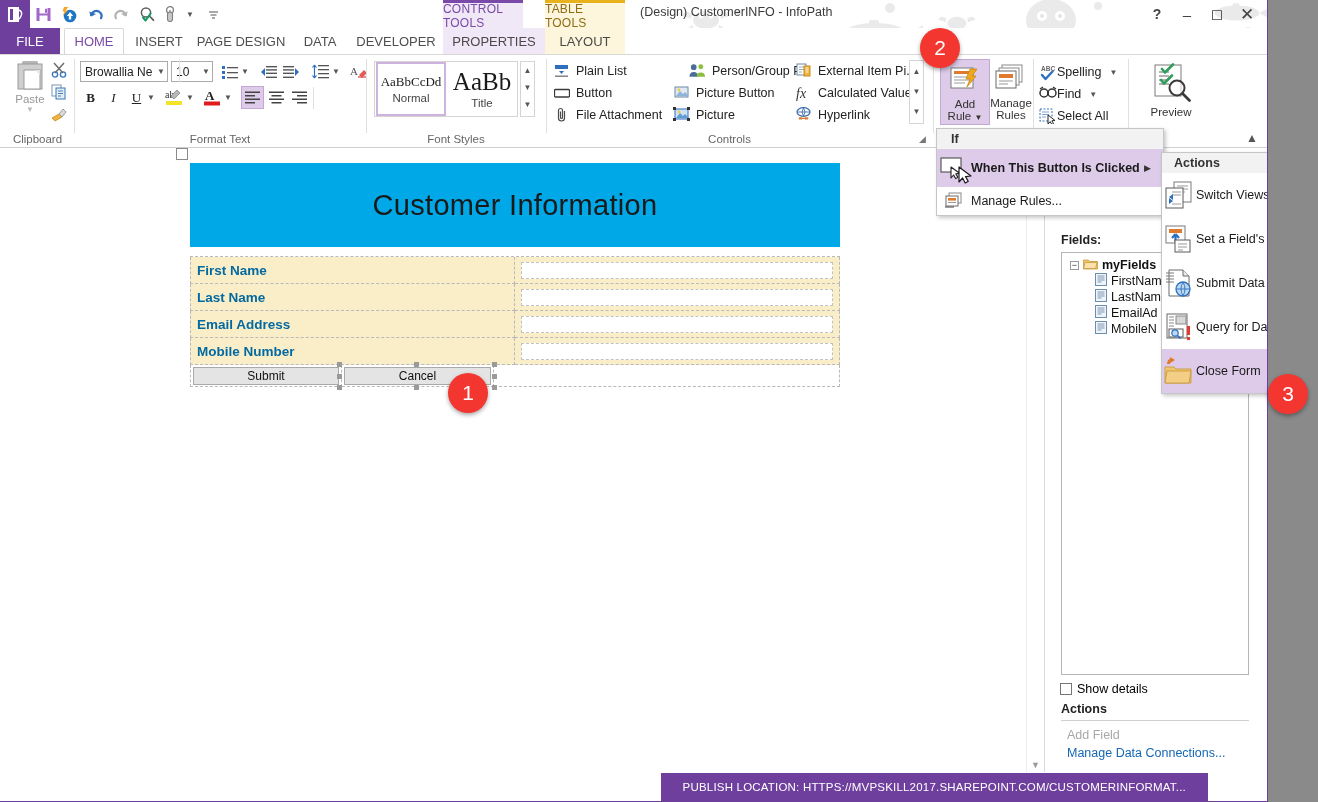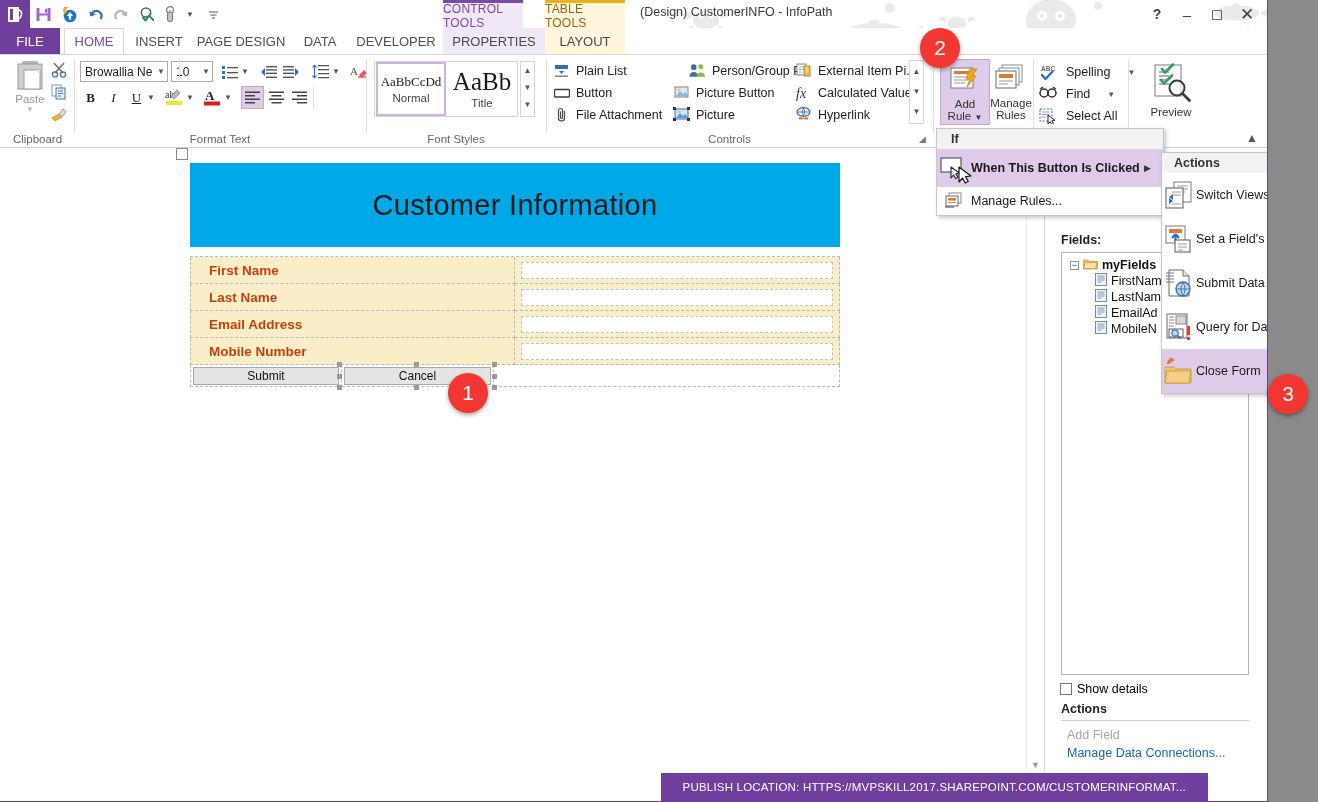--- a/index.html
+++ b/index.html
@@ -129,21 +129,21 @@
   }
   .ctrl-icon { width:17px; height:17px; display:flex; align-items:center; justify-content:center; flex:0 0 17px;}
 
   .bigbtn {
     position:absolute; width:50px; display:flex; flex-direction:column; align-items:center;
     font-size:11.5px; color:#333; cursor:pointer; text-align:center; line-height:12px;
   }
   .bigbtn.sel { background:#ddcbe9; border:1px solid #c3a8d6; }
 
   .sm-item {
-    position:absolute; height:22px; display:flex; align-items:center; gap:9px;
+    position:absolute; height:22px; display:flex; align-items:center; gap:0;
     font-size:12.5px; color:#222; cursor:pointer; white-space:nowrap;
   }
 
   .dlg-launcher { position:absolute; font-size:9px; color:#777; cursor:pointer; }
   .collapse-ribbon { position:absolute; right:10px; top:76px; font-size:12px; color:#555; cursor:pointer; }
 
   
   .canvas {
     position:absolute; left:0; top:148px; width:1045px; height:625px; background:#fff; overflow:hidden;
   }
@@ -163,21 +163,21 @@
     height:84px; background:#00a8e8; display:flex; align-items:center; justify-content:center;
   }
   .form-header .ttl {
     font-size:29px; color:#1a1a1a; font-family:"Liberation Sans", sans-serif; font-weight:400;
     letter-spacing:.3px;
   }
   .fgap { height:10px; background:#fff; border-bottom:1px dashed #b9b9b9; }
   .frow { display:flex; height:27px; }
   .flabel {
     flex:0 0 325px; background:#faeec8; border:1px dashed #b9b9b9; border-top:none;
-    display:flex; align-items:center; padding-left:18px; font-size:13.5px; font-weight:bold; color:#c2410c;
+    display:flex; align-items:center; padding-left:6px; font-size:13.5px; font-weight:bold; color:#0369a1;
   }
   .fval {
     flex:1; background:#faeec8; border:1px dashed #b9b9b9; border-top:none; border-left:none;
     display:flex; align-items:center; padding:0 6px;
   }
   .fval .box { width:100%; height:17px; background:#fff; border:1px dashed #c2c2c2; }
   .btnrow { position:relative; height:22px; display:flex; }
   .fbtnc {
     border:1px dashed #b9b9b9; border-top:none; background:#fff; display:flex; align-items:center;
   }

